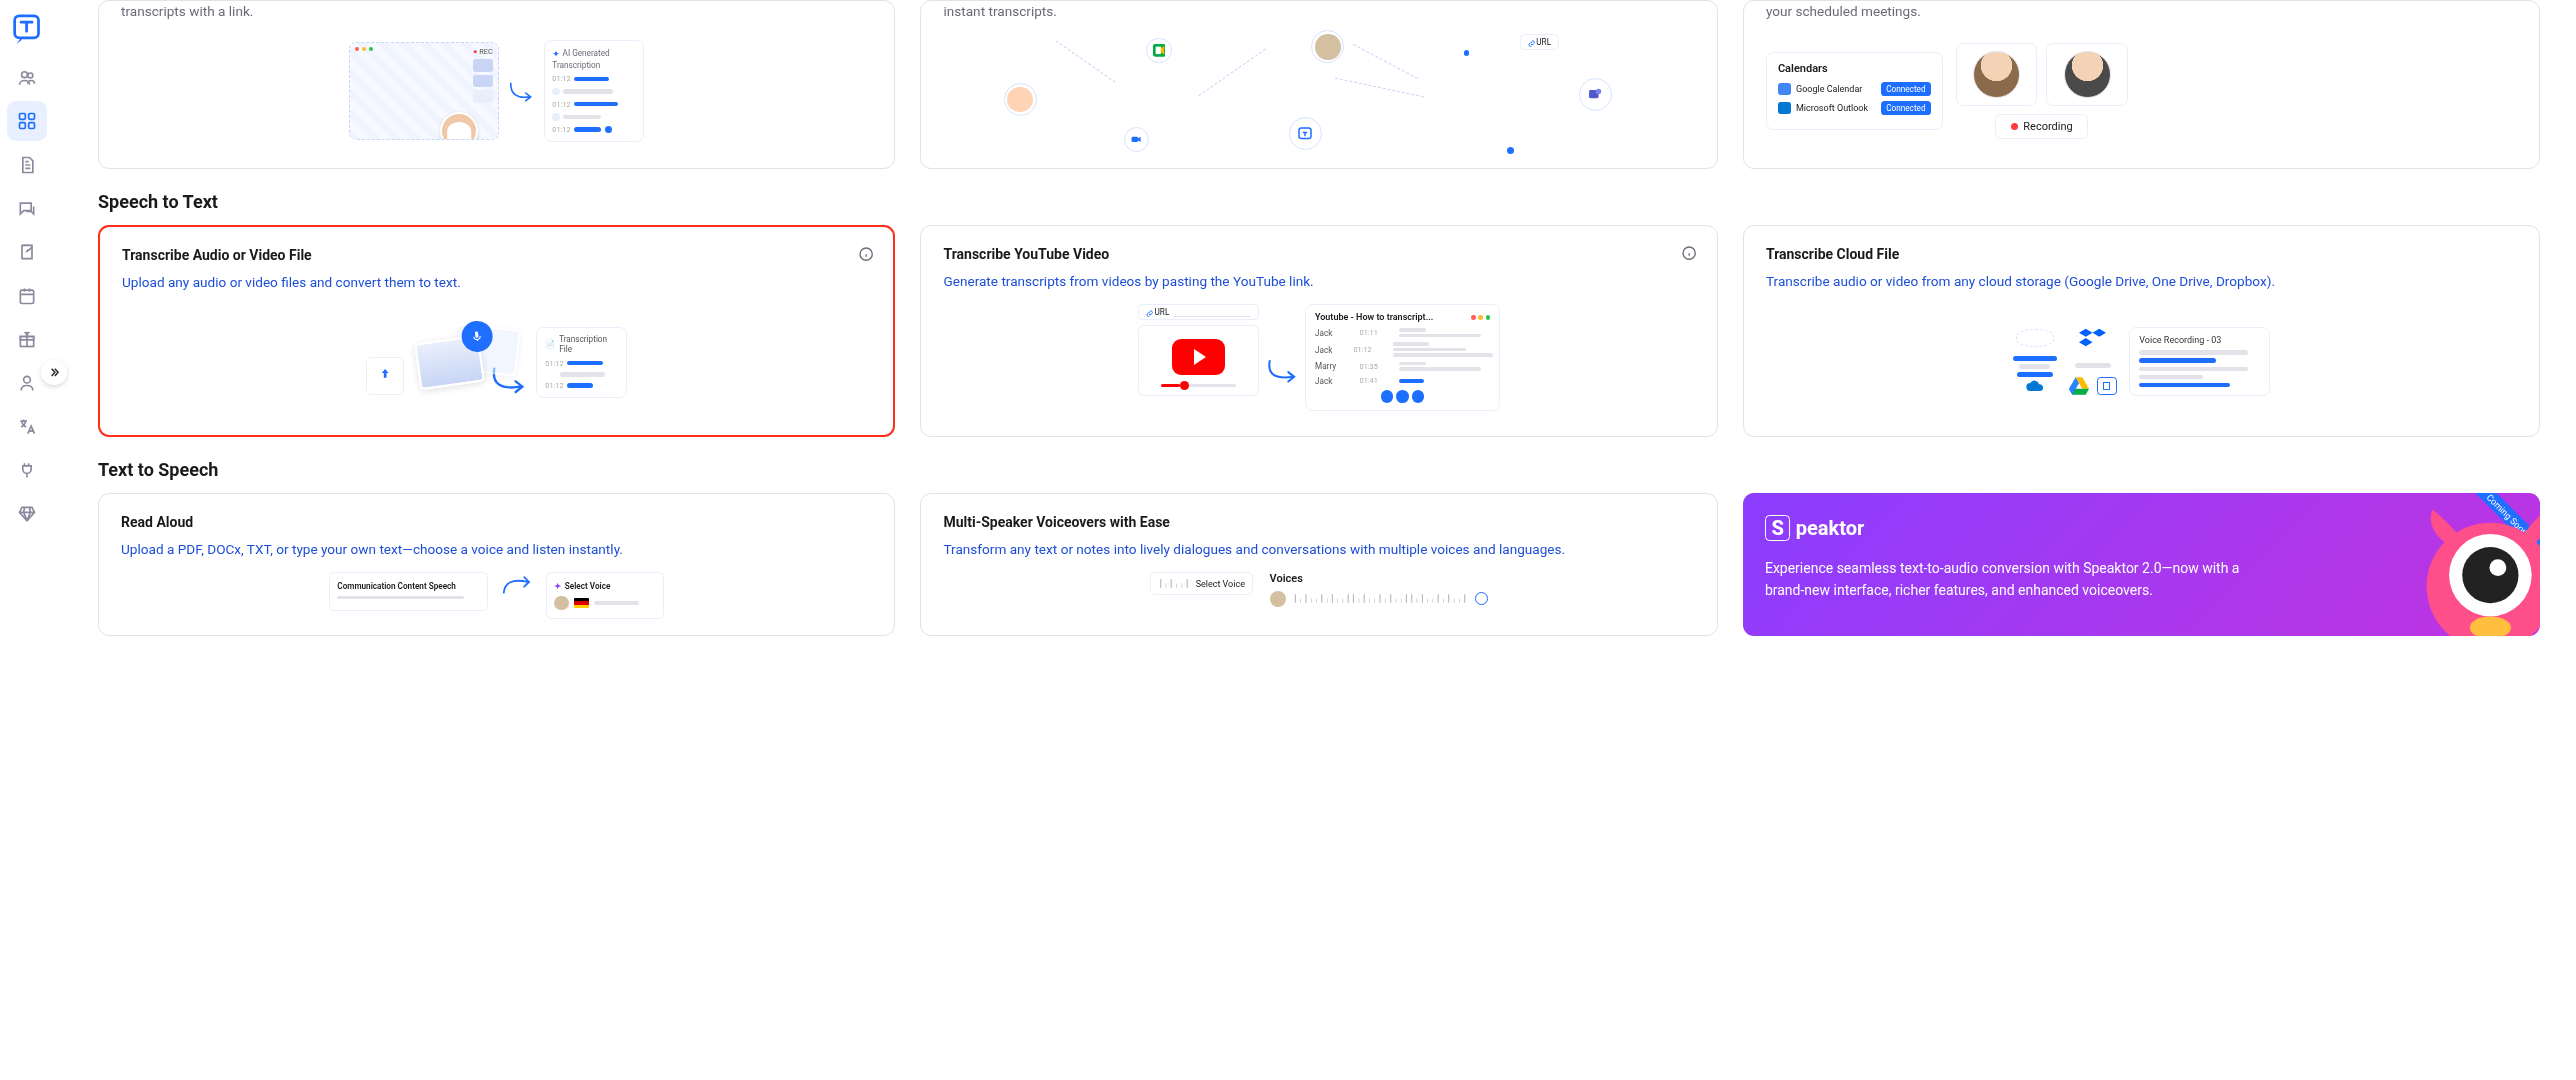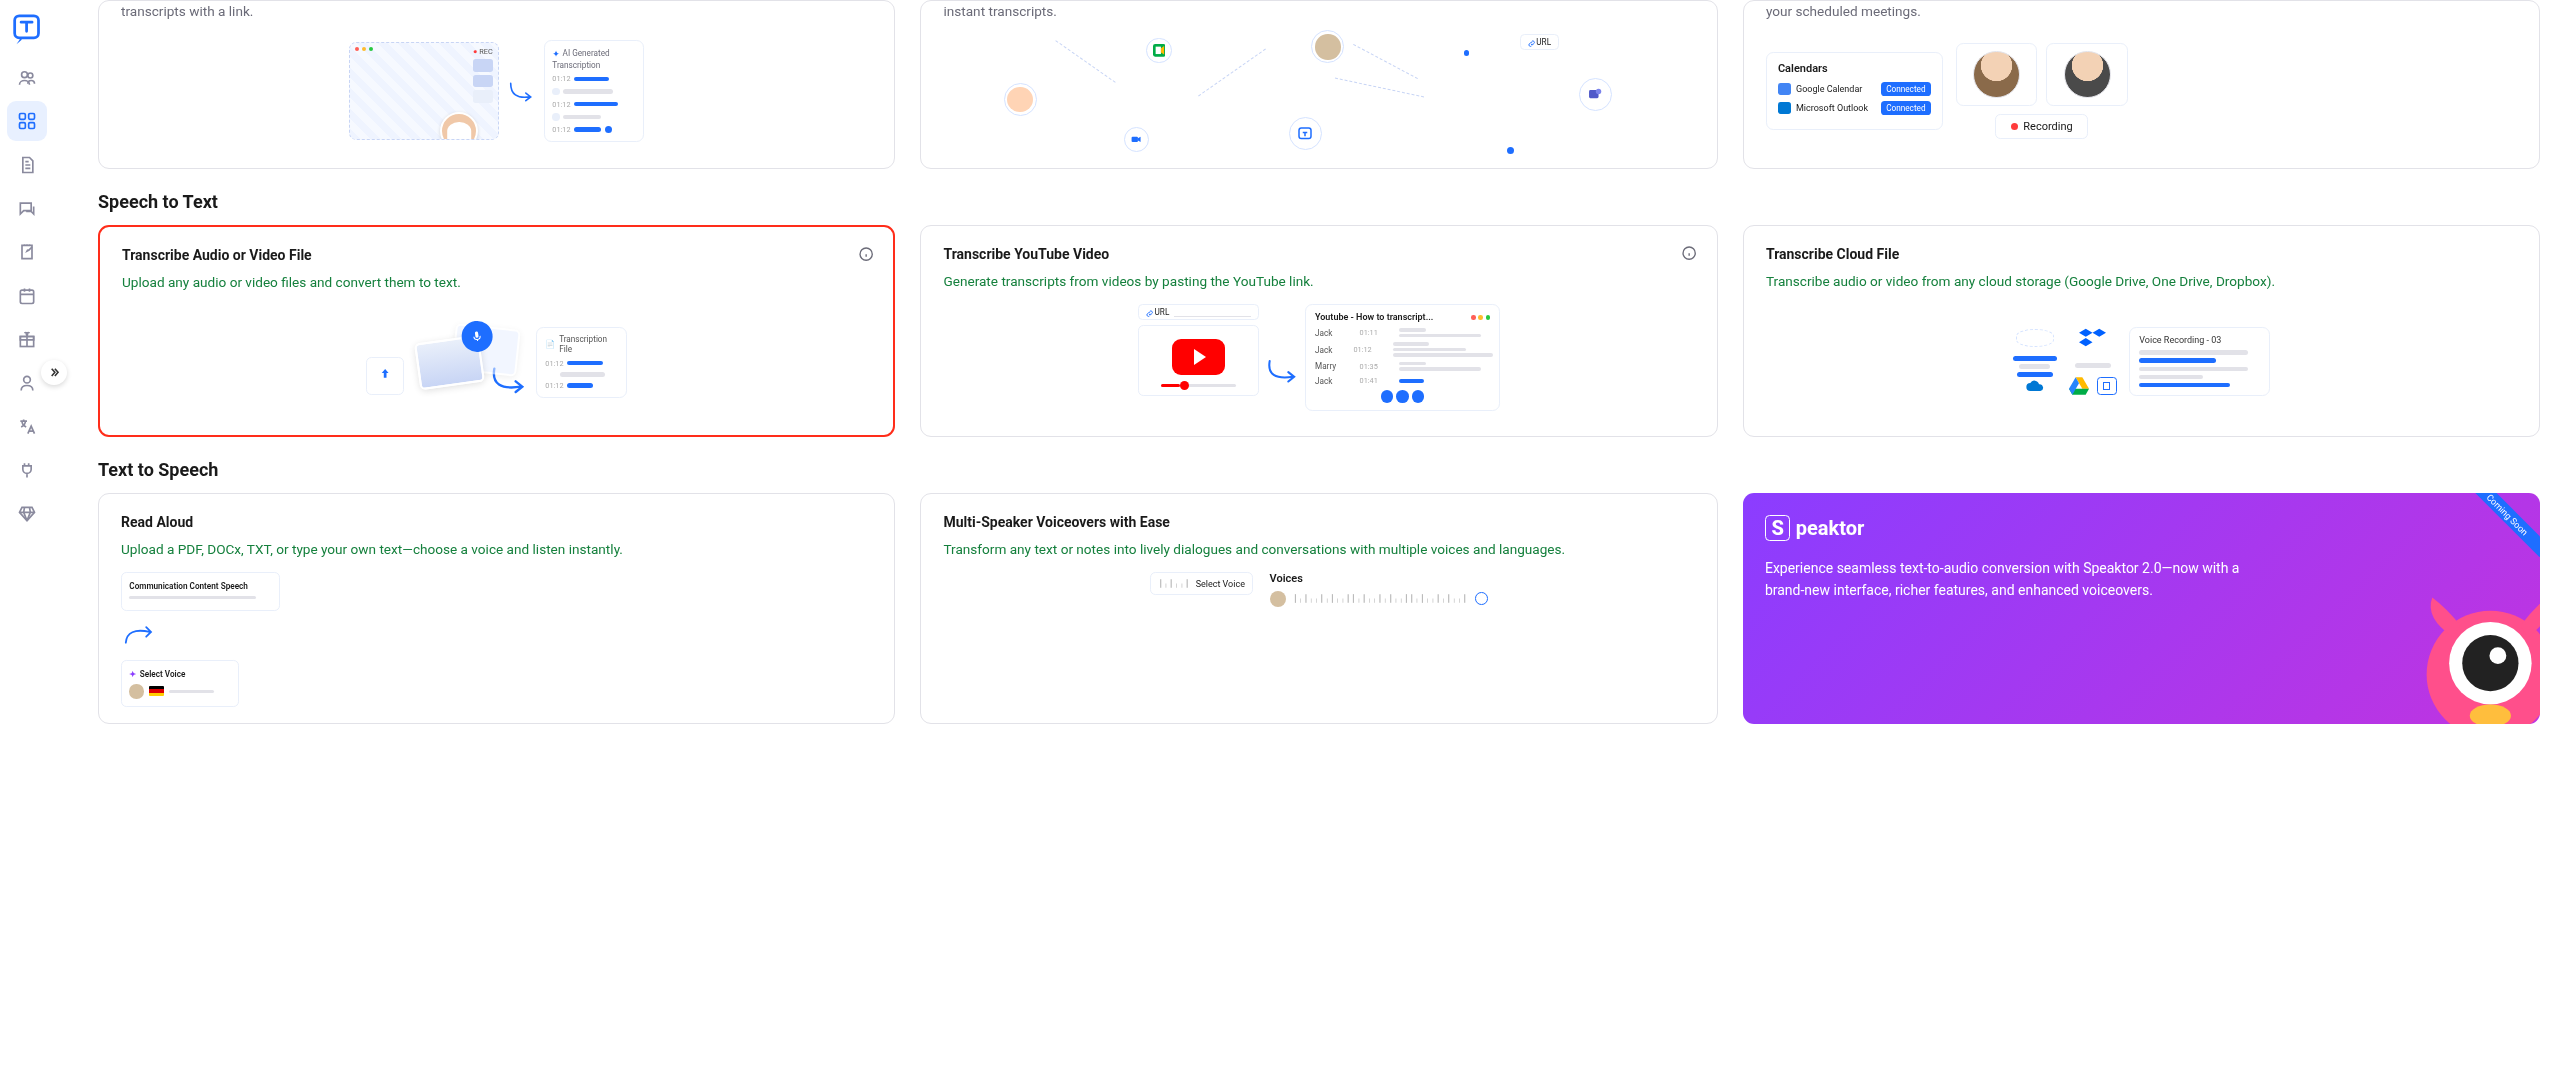--- a/index.html
+++ b/index.html
@@ -9,21 +9,21 @@
 .logo { width: 36px; height: 36px; display: flex; align-items: center; justify-content: center; margin-bottom: 7.3px; }
 .nav-icon { width: 40px; height: 40px; display: flex; align-items: center; justify-content: center; border-radius: 9px; cursor: pointer; color: #8a8a9e; }
 .nav-icon.active { background: #e8f0ff; color: #1e6eff; }
 .expand-btn { position: absolute; right: -12.7px; top: 360px; width: 25.4px; height: 25.4px; background: #fff; border: none; border-radius: 50%; box-shadow: 0 1.8px 5.4px rgba(0,0,0,0.15); display: flex; align-items: center; justify-content: center; cursor: pointer; z-index: 10; }
 .main { flex: 1; padding: 0 36px 36px 44px; overflow-y: auto; }
 .section-title { font-size: 18px; font-weight: 700; color: #1a1a1a; margin: 22px 0 12.7px; }
 .card-row { display: grid; grid-template-columns: 1fr 1fr 1fr; gap: 25.4px; }
 .card { border: 0.9px solid #e2e2e8; border-radius: 11px; padding: 20px 22px 16.3px; background: #fff; position: relative; cursor: pointer; }
 .card.highlight { border: 2.7px solid #ff2d1a; }
 .card-title { font-size: 14px; font-weight: 700; color: #1a1a1a; margin-bottom: 9px; }
-.card-desc { font-size: 13.6px; color: #15803d; line-height: 1.5; margin-bottom: 12.7px; }
+.card-desc { font-size: 13.6px; color: #1d4ed8; line-height: 1.5; margin-bottom: 12.7px; }
 .info-icon { position: absolute; top: 18px; right: 18px; width: 18px; height: 18px; display: flex; align-items: center; justify-content: center; color: #6b6b78; cursor: pointer; }
 .illu { height: 114px; display: flex; align-items: center; justify-content: center; position: relative; }
 
 
 .top-desc { font-size: 13.6px; color: #6b6b78; line-height: 1.5; margin-bottom: 12.7px; }
 .wavy-box { width: 150px; height: 98px; border: 1.4px dashed #c8d5f5; border-radius: 7.3px; position: relative; background: #f6f9ff; overflow: hidden; }
 .wavy-lines { position: absolute; inset: 0; background: repeating-linear-gradient(45deg, #e8efff 0 7.3px, transparent 7.3px 14.5px); opacity: 0.5; }
 .rec-dot { color: #ff3b3b; }
 .avatar-small { width: 38px; height: 38px; border-radius: 50%; background: #ffd4b5; border: 2.7px solid #fff; box-shadow: 0 0.9px 3.6px rgba(0,0,0,0.15); display: inline-block; position: relative; overflow: hidden; }
 .avatar-small::after { content: ""; position: absolute; bottom: 7.3px; left: 50%; transform: translateX(-50%); width: 23.6px; height: 18px; border-radius: 50% 50% 0 0; background: #fff; }
@@ -523,21 +523,21 @@
         </div>
       </div>
     </div>
 
     <h2 class="section-title">Text to Speech</h2>
     <div class="card-row">
 
       <div class="card">
         <h3 class="card-title">Read Aloud</h3>
         <p class="card-desc">Upload a PDF, DOCx, TXT, or type your own text—choose a voice and listen instantly.</p>
-        <div class="illu read-aloud-illu" style="height:auto;flex-direction:column;">
+        <div class="illu read-aloud-illu" style="height:auto;">
           <div class="speech-box">
             <div class="speech-head">Communication Content Speech</div>
             <span class="cloud-bar g" style="width:127px;display:block;margin-bottom:3.6px;height:3.6px;"></span>
           </div>
           <svg width="36" height="27" viewBox="0 0 60 40">
               <path d="M8 32 Q10 6 48 14 M42 6 L50 14 L42 22" fill="none" stroke="#1e6eff" stroke-width="3" stroke-linecap="round"></path>
             </svg>
           <div class="voice-sel-box">
             <div style="display:flex;align-items:center;gap:3.6px;font-size:8.2px;font-weight:600;">
                 <span style="color:#8b3dff;">✦</span>

